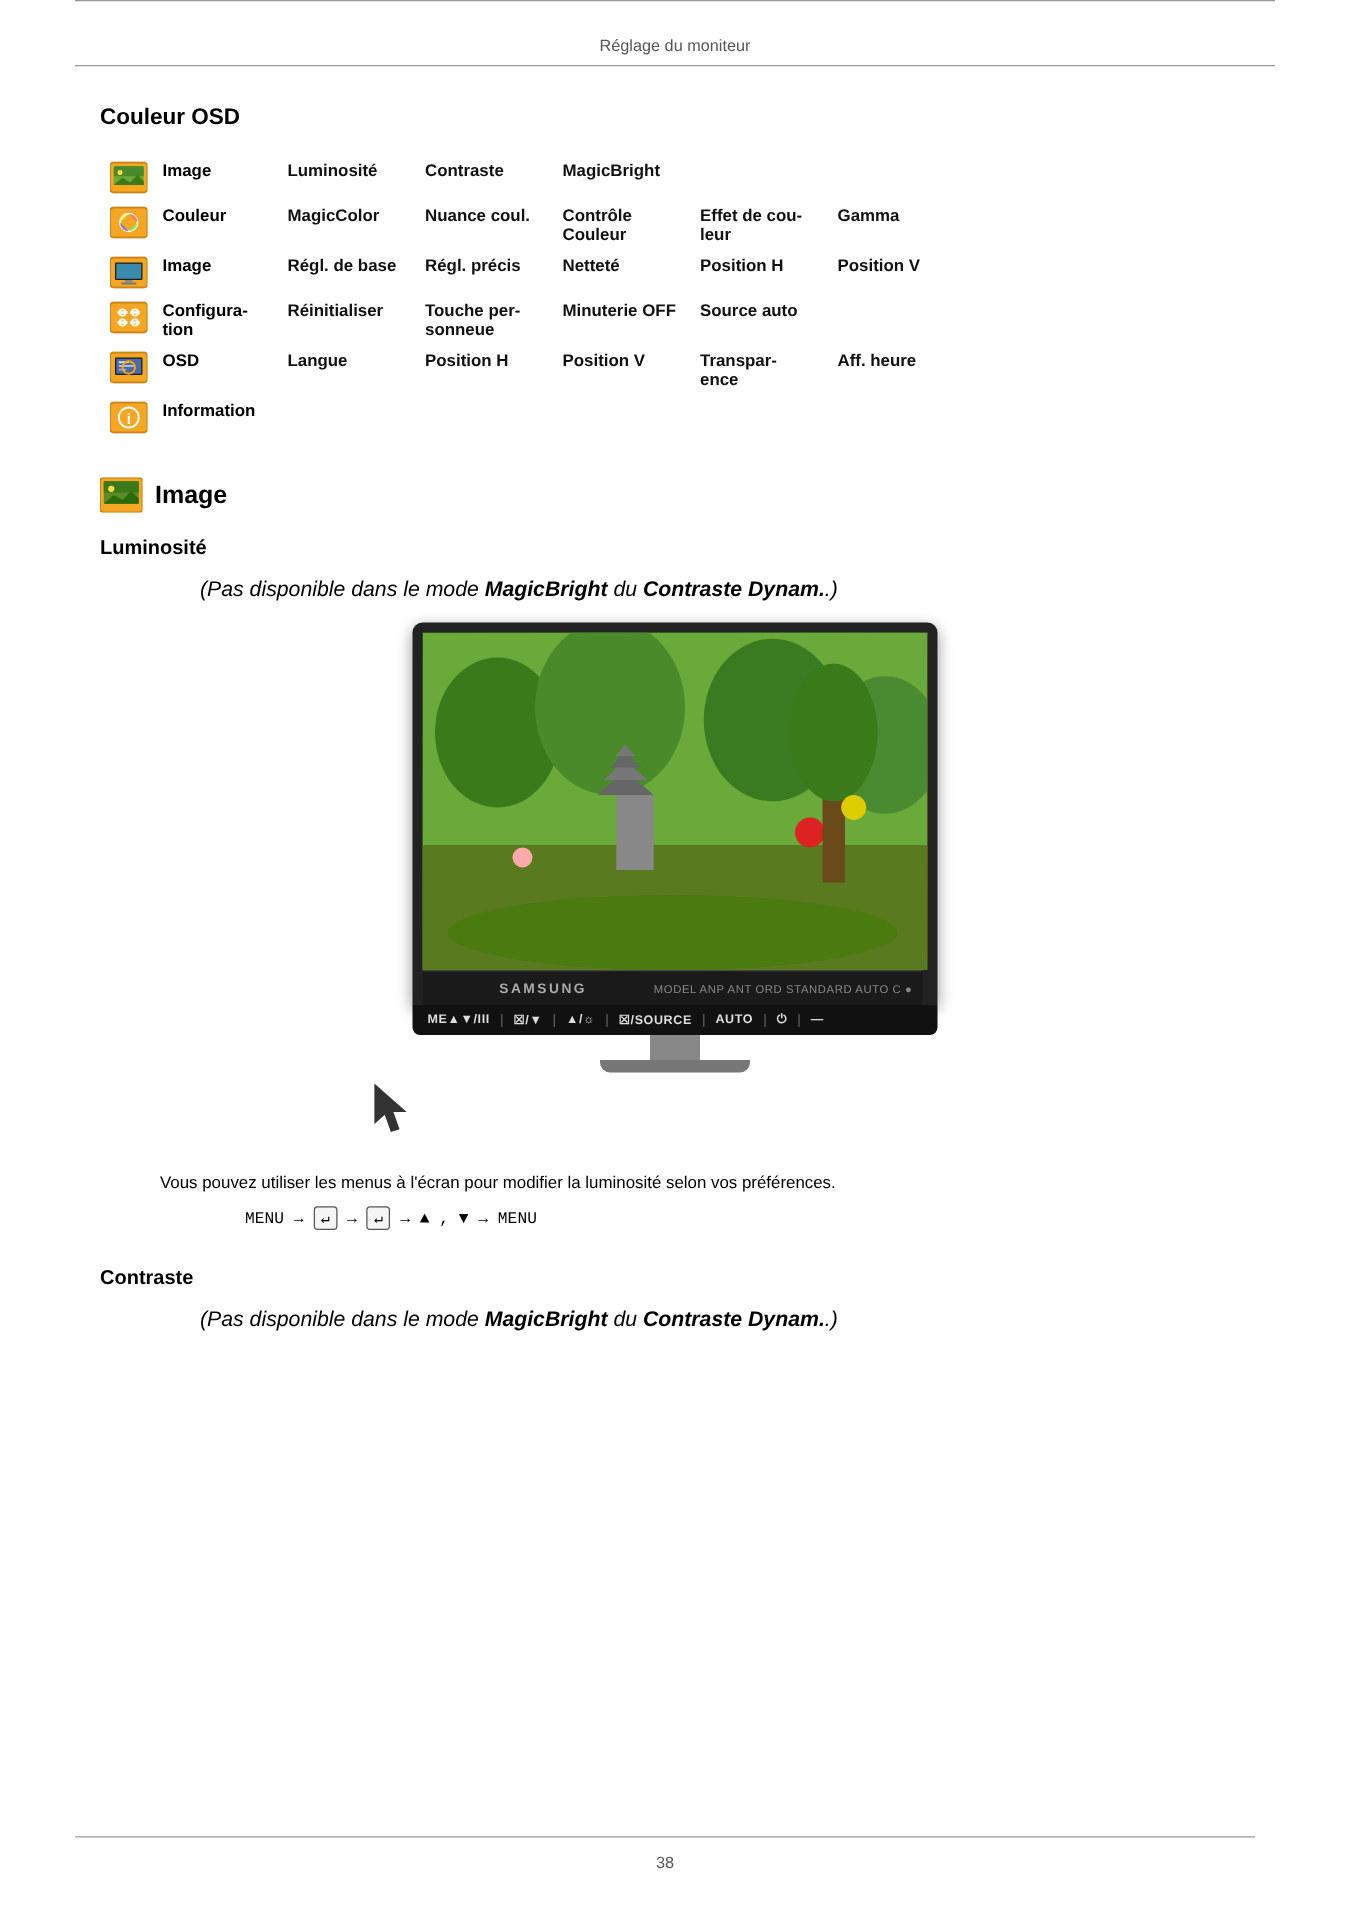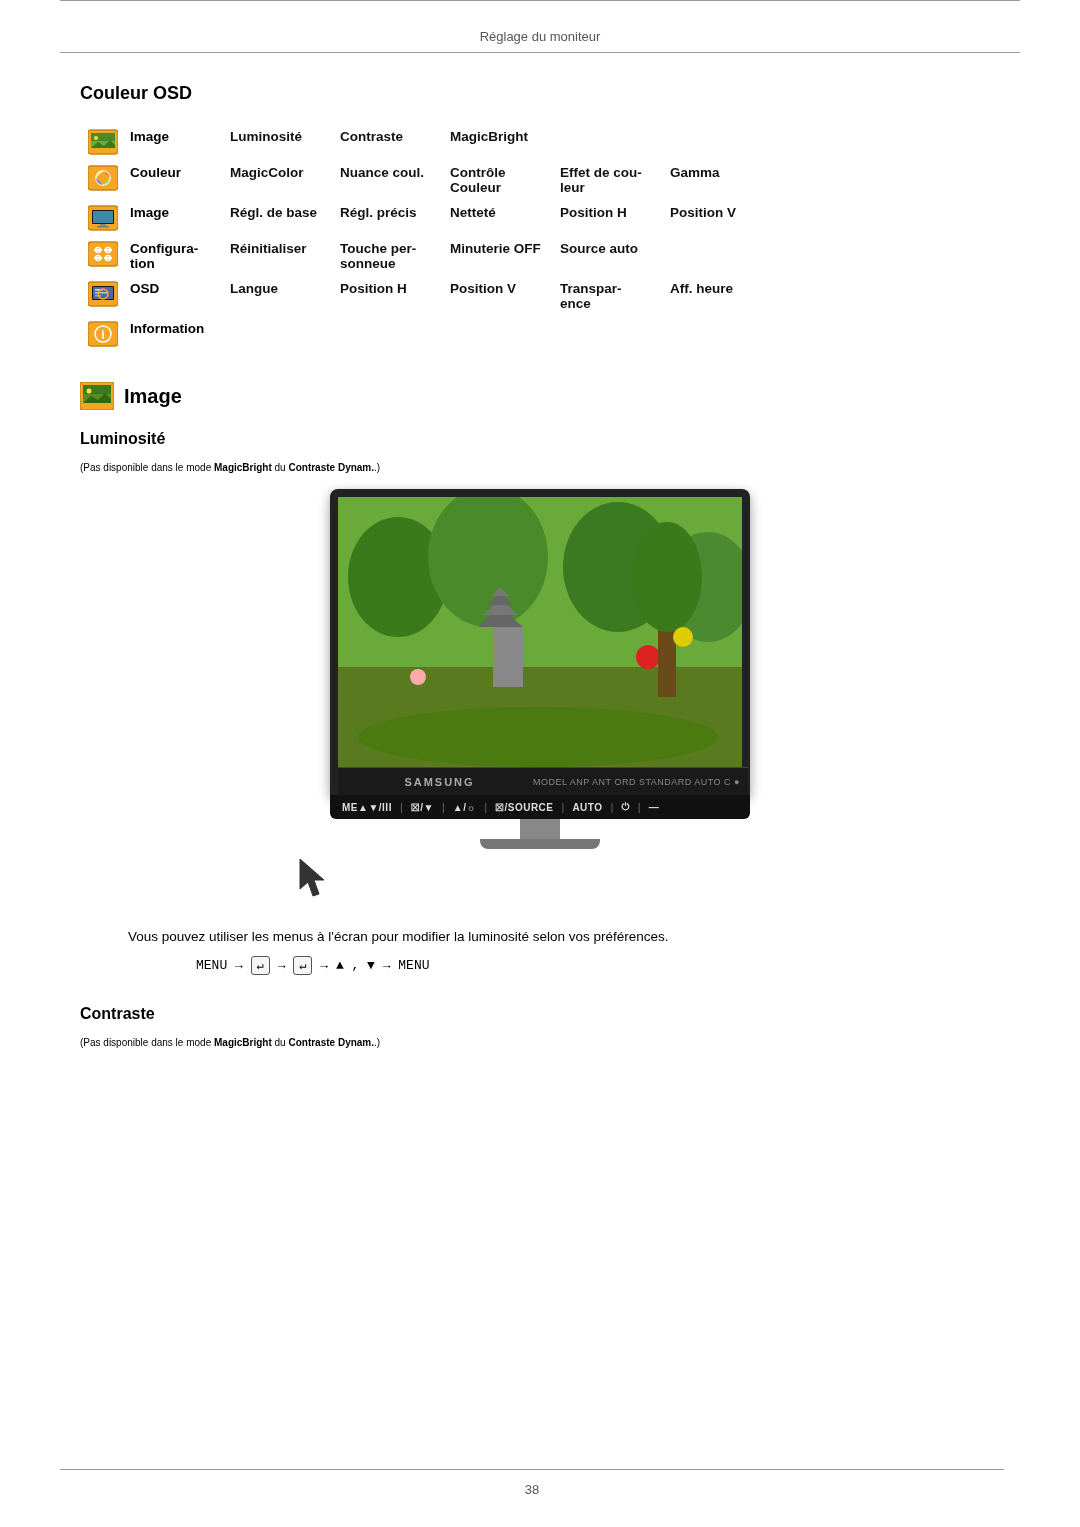--- a/index.html
+++ b/index.html
@@ -67,39 +67,41 @@
       margin-bottom: 20px;
     }
 
     .subsection-title {
       font-size: 16px;
       font-weight: bold;
       margin-bottom: 14px;
     }
 
     .note-text {
-      font-size: 10px;
+      font-size: 17px;
       margin-bottom: 16px;
+      margin-left: 80px;
+      font-style: italic;
     }
 
     .note-text b {
       font-weight: bold;
     }
 
     
     .monitor-container {
       display: flex;
       justify-content: center;
       margin-bottom: 20px;
     }
 
     .monitor-outer {
       background: #222;
       border-radius: 8px 8px 0 0;
-      padding: 8px 2px 0 8px;
+      padding: 8px 12px 0 8px;
       box-shadow: 0 4px 12px rgba(0,0,0,0.4);
       width: 420px;
     }
 
     .monitor-screen {
       width: 404px;
       height: 270px;
       background: linear-gradient(
         to bottom right,
         #2d5a1b 0%,
@@ -129,21 +131,20 @@
       letter-spacing: 2px;
       flex: 1;
       text-align: center;
     }
 
     .monitor-controls {
       background: #111;
       border-radius: 0 0 6px 6px;
       padding: 6px 12px;
       display: flex;
-      align-items: center;
       gap: 8px;
       font-size: 11px;
       color: #ccc;
       font-family: Arial, sans-serif;
     }
 
     .control-text {
       color: #ddd;
       font-weight: bold;
       font-size: 10px;

